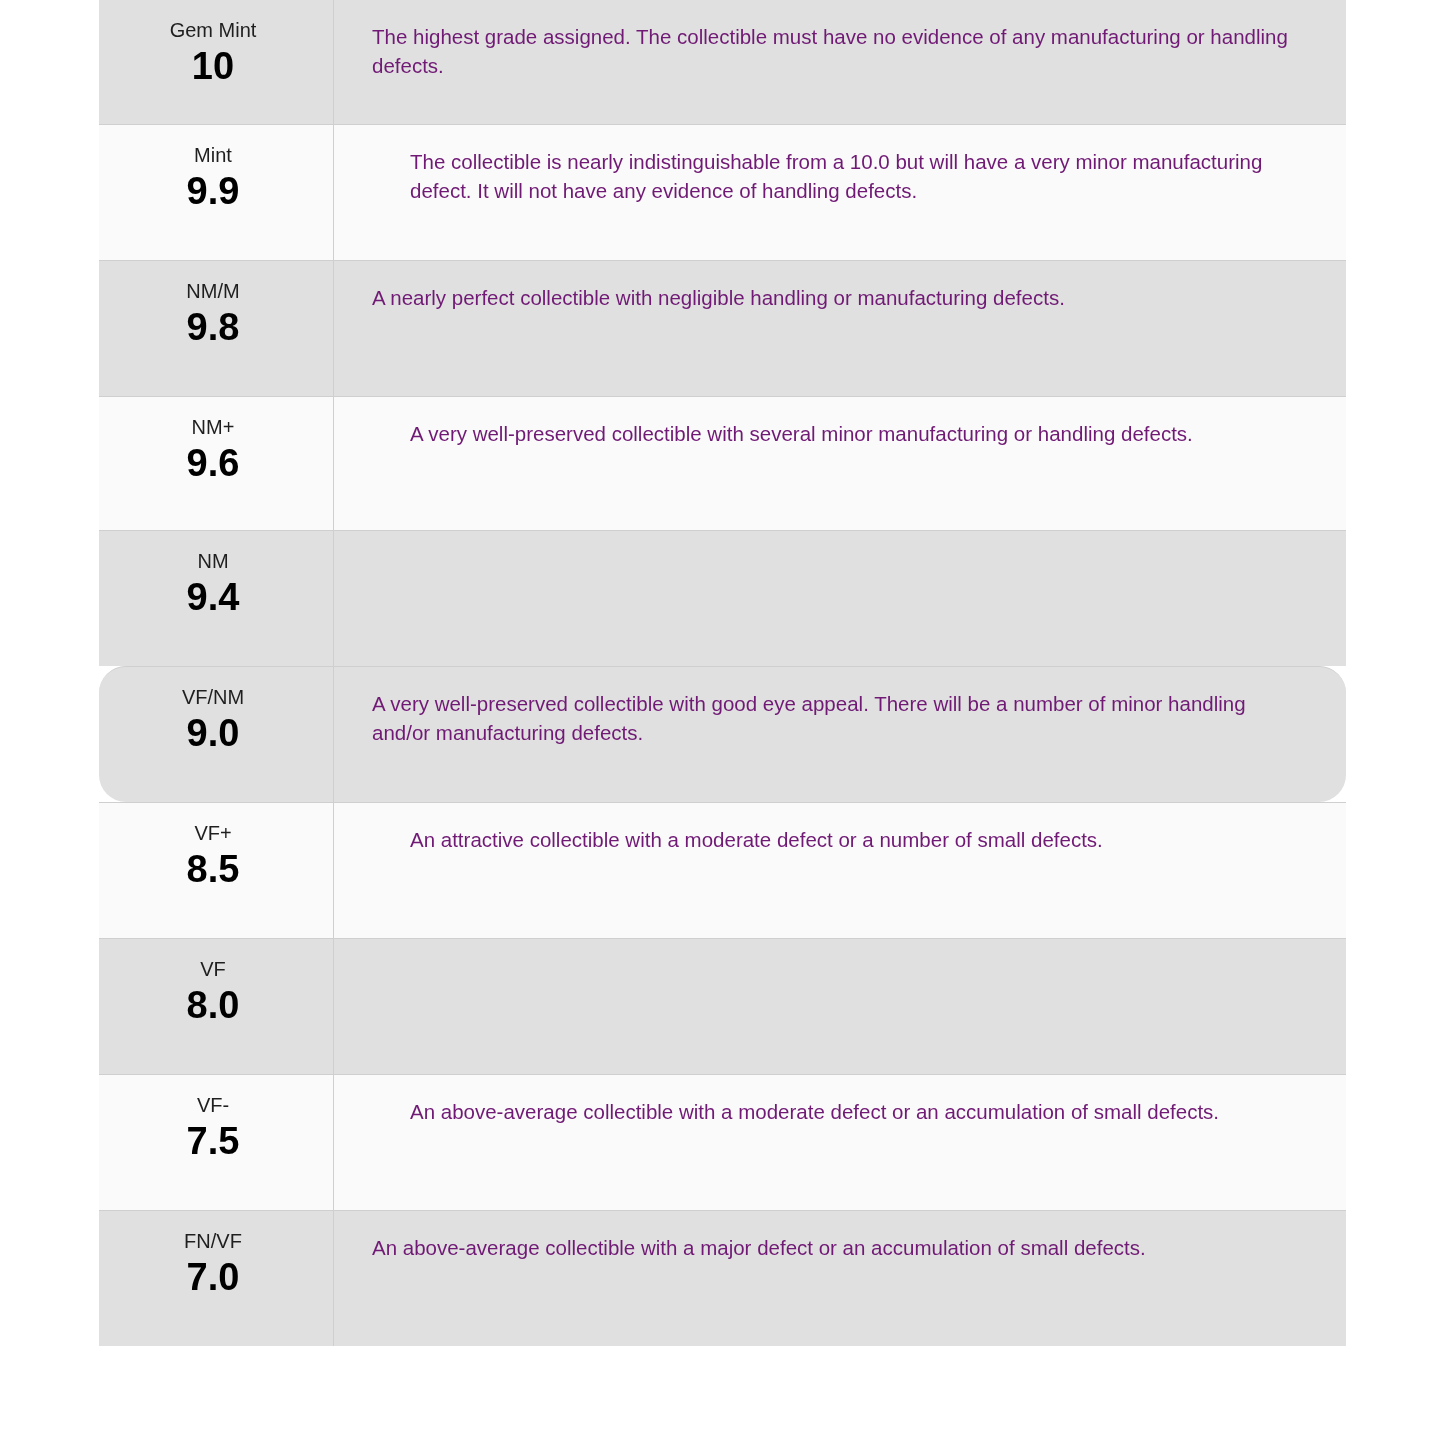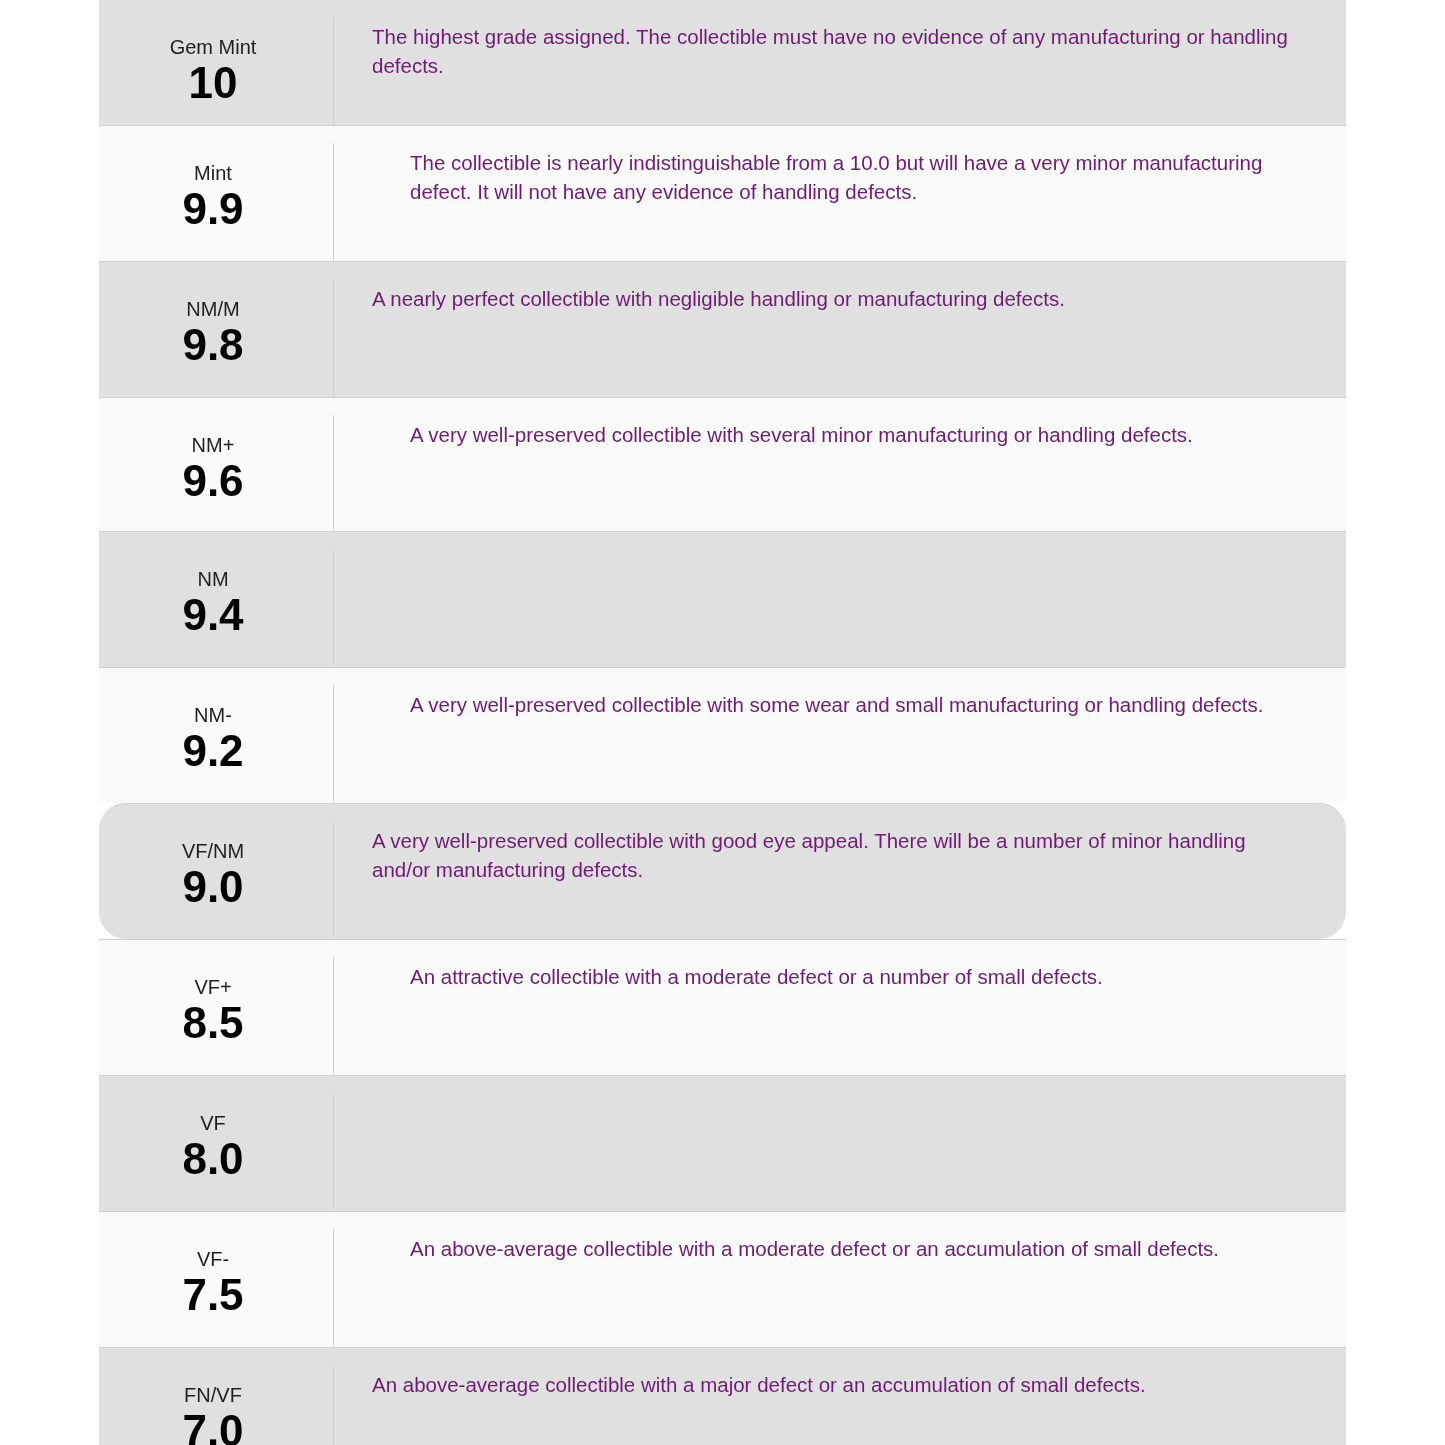--- a/index.html
+++ b/index.html
@@ -44,33 +44,32 @@
   .grade-cell {
     width: 235px;
     min-width: 235px;
     box-sizing: border-box;
     border-right: 1px solid #cfcfcf;
     display: flex;
     flex-direction: column;
     align-items: center;
     justify-content: flex-start;
     padding: 18px 16px 20px 10px;
-    margin-top: 17px;
   }
 
   .grade-label {
     font-size: 20px;
     line-height: 24px;
     font-weight: 400;
     color: #1f1f1f;
     text-align: center;
   }
 
   .grade-value {
-    font-size: 44px;
+    font-size: 38px;
     line-height: 44px;
     font-weight: 700;
     color: #000000;
     text-align: right;
     margin-top: 2px;
   }
 
   .desc-cell {
     flex: 1;
     box-sizing: border-box;
@@ -122,29 +121,20 @@
       <div class="desc-cell">
         <div class="desc-text">A very well-preserved collectible with several minor manufacturing or handling defects.</div>
       </div>
     </div>
     <div class="grade-row shaded" style="min-height: 135px;">
       <div class="grade-cell">
         <div class="grade-label">NM</div>
         <div class="grade-value">9.4</div>
       </div>
     </div>
-    <div class="grade-row plain" style="min-height: 135px;">
-      <div class="grade-cell">
-        <div class="grade-label">NM-</div>
-        <div class="grade-value">9.2</div>
-      </div>
-      <div class="desc-cell">
-        <div class="desc-text">A very well-preserved collectible with some wear and small manufacturing or handling defects.</div>
-      </div>
-    </div>
     <div class="grade-row shaded" style="min-height: 135px; border-radius: 27px;">
       <div class="grade-cell">
         <div class="grade-label">VF/NM</div>
         <div class="grade-value">9.0</div>
       </div>
       <div class="desc-cell">
         <div class="desc-text">A very well-preserved collectible with good eye appeal. There will be a number of minor handling and/or manufacturing defects.</div>
       </div>
     </div>
     <div class="grade-row plain" style="min-height: 135px;">

